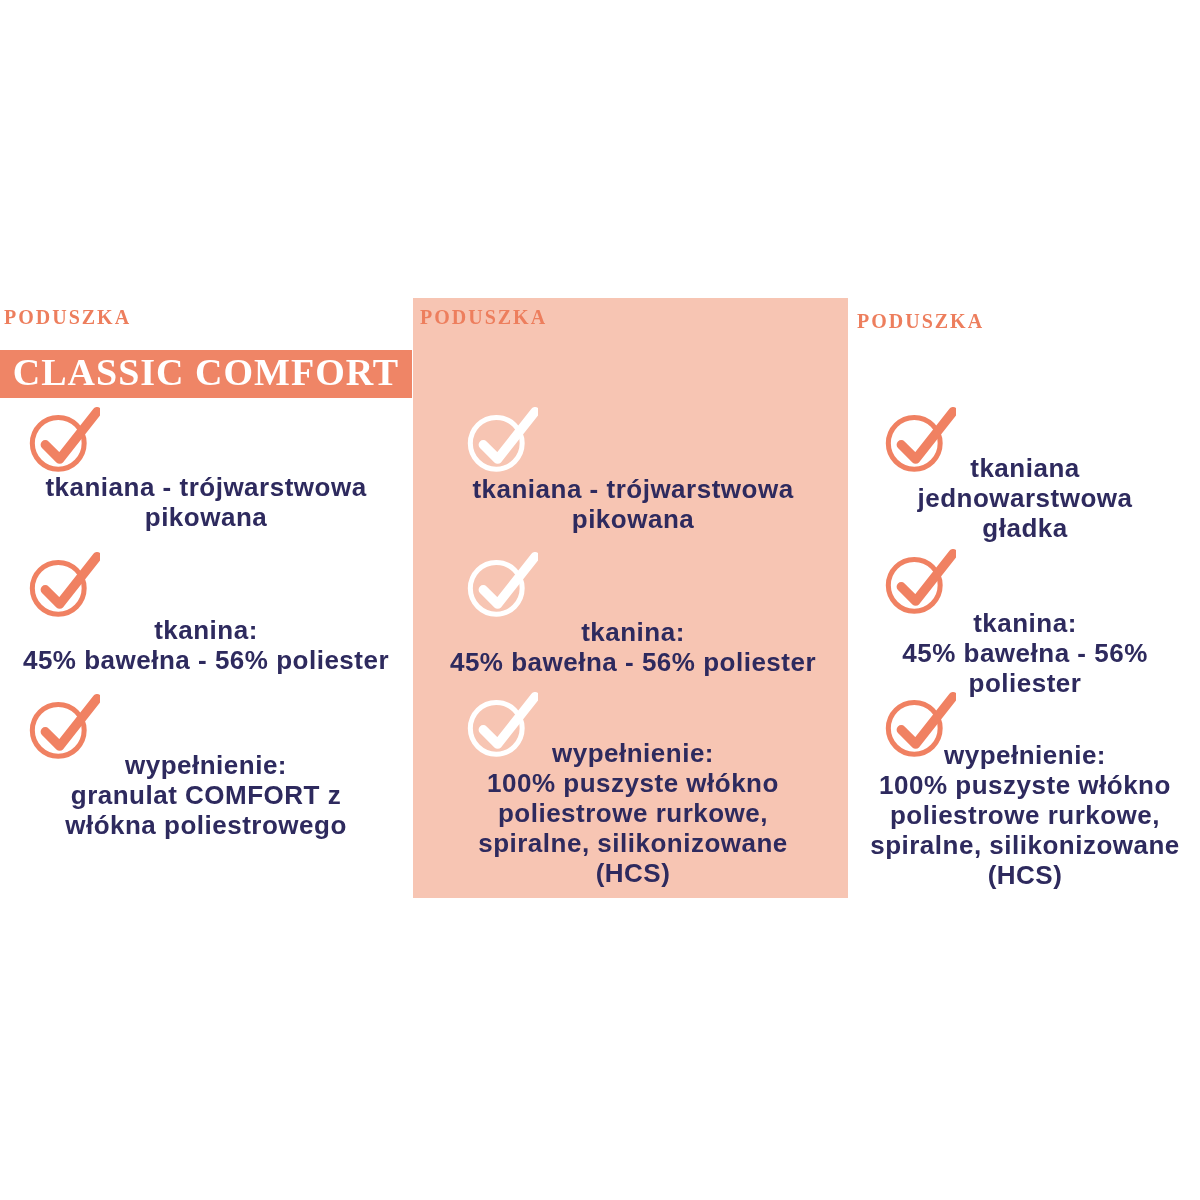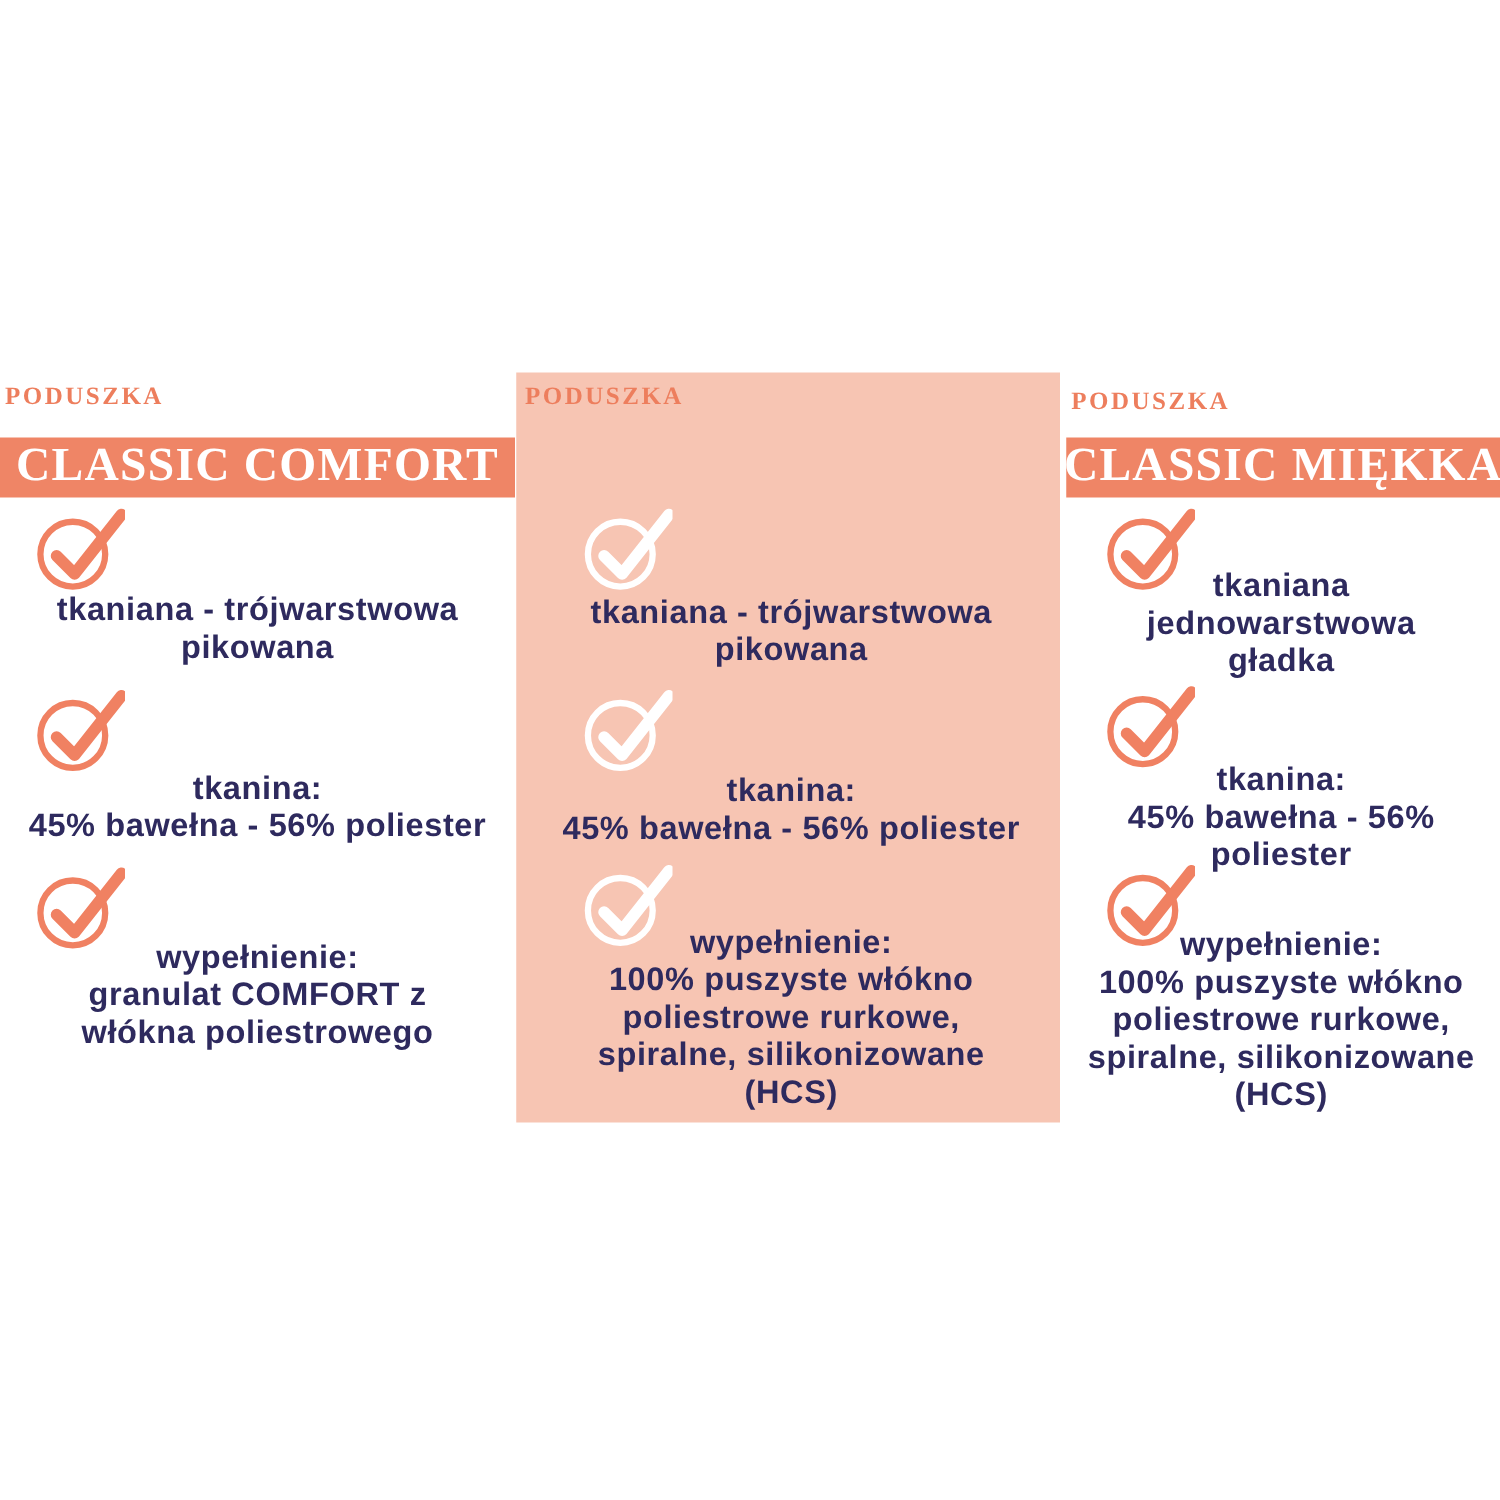--- a/index.html
+++ b/index.html
@@ -97,23 +97,20 @@
     <circle cx="42" cy="56" r="36"></circle>
       <path d="M24 58 L44 78 L96 12"></path>
   </svg>
   <div class="feature f-c2" style="top:738px">wypełnienie:
 100% puszyste włókno
 poliestrowe rurkowe,
 spiralne, silikonizowane
 (HCS)</div>
 
   <div class="kicker k3">PODUSZKA</div>
-  <div class="banner bn3">
-    <span>CLASSIC MIĘKKA</span>
-  </div>
 
   <svg class="check check-salmon" style="left:884px;top:403px" viewBox="0 0 100 100">
     <circle cx="42" cy="56" r="36"></circle>
       <path d="M24 58 L44 78 L96 12"></path>
   </svg>
   <div class="feature f-c3" style="top:453px">tkaniana
 jednowarstwowa
 gładka</div>
 
   <svg class="check check-salmon" style="left:884px;top:545px" viewBox="0 0 100 100">

